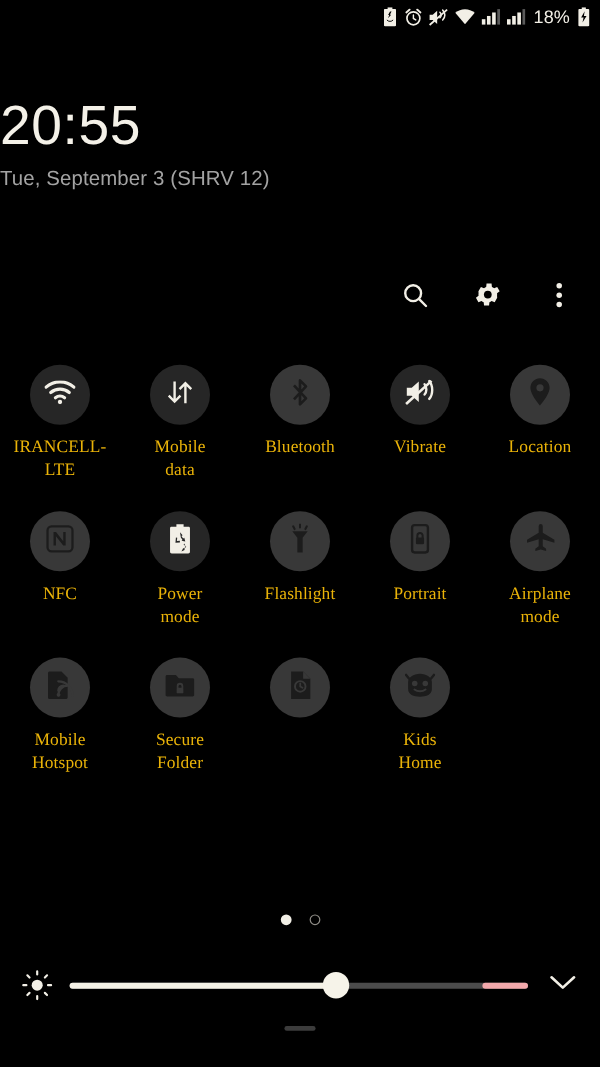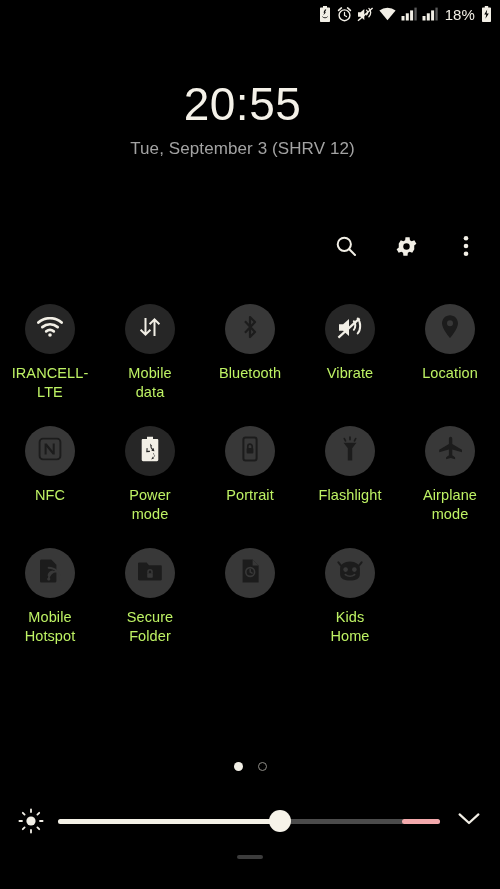--- a/index.html
+++ b/index.html
@@ -17,21 +17,21 @@
     display:flex; align-items:center; justify-content:flex-end;
     gap:5px; padding-right:8px;
   }
   .statusbar svg { display:block; }
   .sb-pct {
     color:#f2efe6; font-size:15px; letter-spacing:.1px;
     margin-left:2px; margin-right:1px;
   }
 
   
-  .clockwrap { position:absolute; top:78px; left:0; right:15px; text-align:center; }
+  .clockwrap { position:absolute; top:78px; left:0; right:15px; }
   .clock {
     color:#f4f1e8; font-size:46px; font-weight:300; line-height:52px;
     letter-spacing:.5px;
   }
   .datetext {
     color:#a3a3a3; font-size:17px; font-weight:400; margin-top:9px;
     letter-spacing:.1px;
   }
 
   
@@ -55,23 +55,23 @@
     cursor:pointer; padding-top:4px;
   }
   .tile-circle {
     width:50px; height:50px; border-radius:50%;
     display:flex; align-items:center; justify-content:center;
     flex:none;
   }
   .tile-circle.on  { background:#262626; }
   .tile-circle.off { background:#383838; }
   .tile-label {
-    margin-top:10px; color:#bef264; font-size:14.5px;
+    margin-top:10px; color:#eab308; font-size:14.5px;
     text-align:center; line-height:19px; letter-spacing:.1px;
-    max-width:96px; white-space:pre-line;
+    max-width:96px; white-space:pre-line;font-family:Liberation Serif, serif;
   }
   .row-sp { height:20px; }
 
   
   .dots {
     position:absolute; top:762px; left:0; right:0;
     display:flex; justify-content:center; align-items:center; gap:15px;
   }
   .dot { width:9px; height:9px; border-radius:50%; }
   .dot.active { background:#f2efe6; }
@@ -297,40 +297,40 @@
             </svg>
         </span>
       </div>
       <div class="tile-label">Power
 mode</div>
     </div>
 
     <div class="tile">
       <div class="tile-circle off">
         <span>
+          <svg width="22" height="26" viewBox="0 0 22 26">
+              <path d="M11 1v2.6M5.3 2.6l1.2 2.3M16.7 2.6l-1.2 2.3" stroke="#1c1c1c" stroke-width="1.7" stroke-linecap="round"></path>
+              <path fill="#1c1c1c" d="M4.6 6.8h12.8l-4.2 5.4v12.2H8.8V12.2z"></path>
+            </svg>
+        </span>
+      </div>
+      <div class="tile-label">Flashlight</div>
+    </div>
+
+    <div class="tile">
+      <div class="tile-circle off">
+        <span>
           <svg width="20" height="26" viewBox="0 0 20 26">
               <rect x="3.4" y="1.6" width="13.2" height="22.8" rx="2.2" fill="none" stroke="#1c1c1c" stroke-width="2"></rect>
               <path d="M7.8 12.4v-2a2.2 2.2 0 0 1 4.4 0v2" fill="none" stroke="#1c1c1c" stroke-width="1.7"></path>
               <rect x="6.6" y="12" width="6.8" height="5.6" rx="1" fill="#1c1c1c"></rect>
             </svg>
         </span>
       </div>
       <div class="tile-label">Portrait</div>
-    </div>
-
-    <div class="tile">
-      <div class="tile-circle off">
-        <span>
-          <svg width="22" height="26" viewBox="0 0 22 26">
-              <path d="M11 1v2.6M5.3 2.6l1.2 2.3M16.7 2.6l-1.2 2.3" stroke="#1c1c1c" stroke-width="1.7" stroke-linecap="round"></path>
-              <path fill="#1c1c1c" d="M4.6 6.8h12.8l-4.2 5.4v12.2H8.8V12.2z"></path>
-            </svg>
-        </span>
-      </div>
-      <div class="tile-label">Flashlight</div>
     </div>
 
     <div class="tile">
       <div class="tile-circle off">
         <span>
           <svg width="26" height="26" viewBox="0 0 26 26">
               <path fill="#1c1c1c" d="M25 16.2v-2.4l-9.7-5.9V2.4a1.7 1.7 0 0 0-3.4 0v5.5L2.2 13.8v2.4l9.7-2.8v5.9l-2.8 2v1.9l4.5-1.2 4.5 1.2v-1.9l-2.8-2v-5.9z"></path>
             </svg>
         </span>
       </div>

